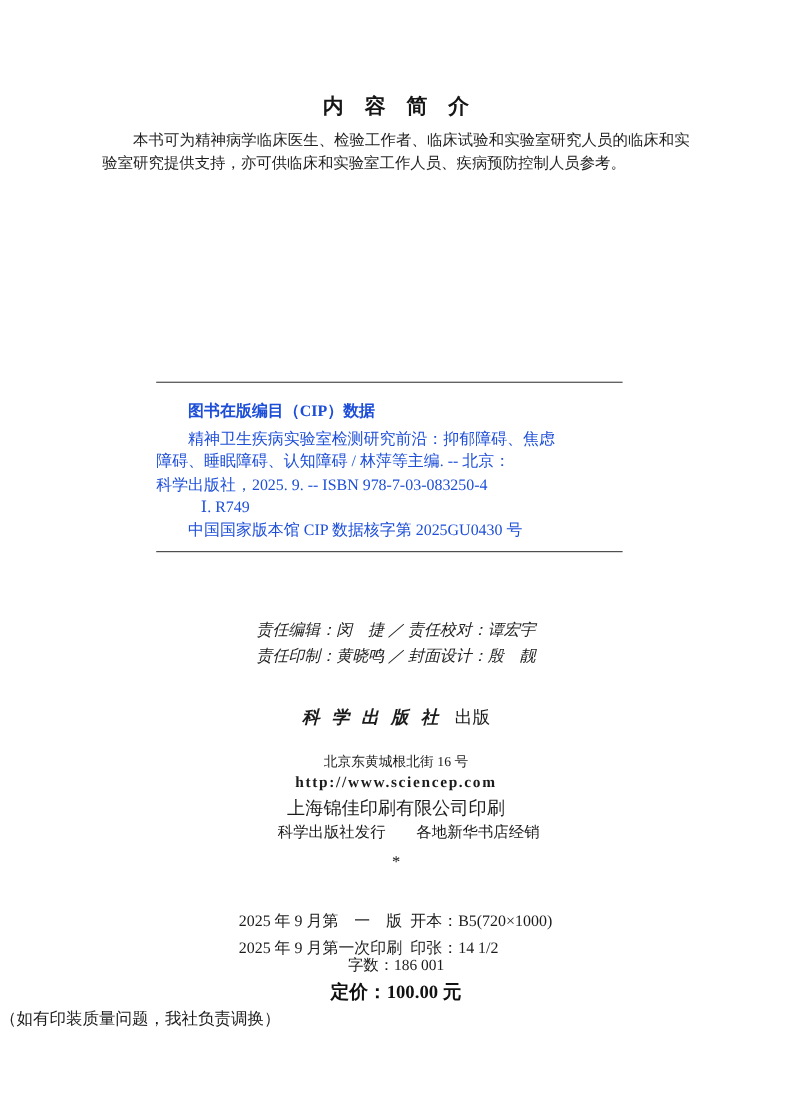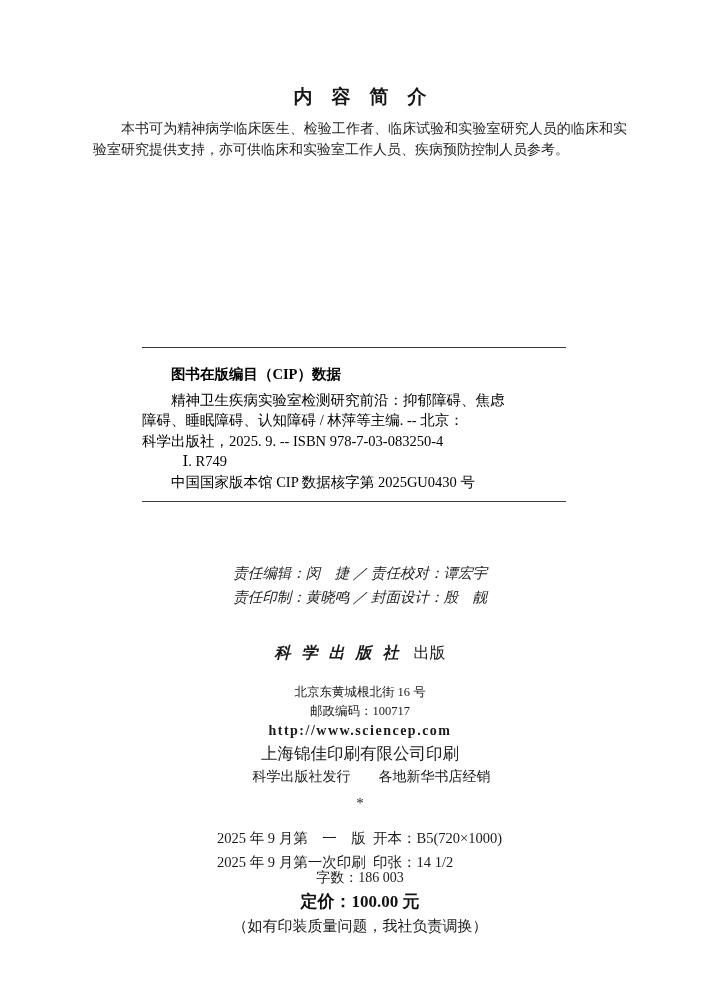--- a/index.html
+++ b/index.html
@@ -21,21 +21,21 @@
   .para {
     font-size:14px; line-height:21px; text-align:justify;
     text-indent:2em; color:#1e1e1e;
   }
 
   .cip-box {
     position:absolute; top:347px; left:142px; width:424px;
     border-top:1px solid #3c3c3c; border-bottom:1px solid #3c3c3c;
     padding:16px 0 9px 0;
   }
-  .cip-line { font-size:14.5px; line-height:20.5px; color:#000000; }
+  .cip-line { font-size:14.5px; line-height:20.5px; color:#1d4ed8; }
   .cip-heading { font-weight:700; text-indent:2em; margin-bottom:5px; }
   .ind2 { text-indent:2em; }
   .ind3 { text-indent:2.8em; }
 
   .credits {
     position:absolute; top:561px; left:0; width:720px;
     text-align:center; font-style:italic;
   }
   .credits p { font-size:14.5px; line-height:24px; color:#222; }
 
@@ -51,21 +51,21 @@
   .distrib { font-size:14px; line-height:19px; margin-top:2px;padding-left:23px; }
   .star { font-size:15px; line-height:16px; margin-top:9px; }
 
   .colophon { position:absolute; top:826px; left:217px; font-size:14.5px; }
   .colophon .row { display:flex; line-height:24px; }
   .colophon .c1 { width:156px; text-align:left; }
   .colophon .c2 { text-align:left; }
 
   .wordcount { position:absolute; top:869px; left:0; width:720px; text-align:center; font-size:14px; }
   .price { position:absolute; top:890px; left:0; width:720px; text-align:center; font-size:17px; font-weight:700; color:#111; }
-  .note  { position:absolute; top:917px; left:0; width:720px; text-align:center; font-size:15px; }
+  .note  { position:absolute; top:917px; left:0; width:720px; text-align:left; font-size:15px; }
 </style>
 </head>
 <body>
 
 <div class="page">
 
   <h1 class="intro-title">内　容　简　介</h1>
 
   <div class="intro-body">
     <p class="para">本书可为精神病学临床医生、检验工作者、临床试验和实验室研究人员的临床和实验室研究提供支持，亦可供临床和实验室工作人员、疾病预防控制人员参考。</p>
@@ -81,35 +81,34 @@
   </div>
 
   <div class="credits">
     <p>责任编辑：闵　捷 ／ 责任校对：谭宏宇</p>
     <p>责任印制：黄晓鸣 ／ 封面设计：殷　靓</p>
   </div>
 
   <div class="pub">
     <p class="logo-line"><span class="logo">科学出版社</span><span class="publish">出版</span></p>
     <p class="addr">北京东黄城根北街 16 号</p>
-    <p class="post">邮政编码：100717</p>
     <p class="url">http://www.sciencep.com</p>
     <p class="printer">上海锦佳印刷有限公司印刷</p>
     <p class="distrib">科学出版社发行　　各地新华书店经销</p>
     <p class="star">*</p>
   </div>
 
   <div class="colophon">
     <div class="row">
       <span class="c1">2025 年 9 月第　一　版</span>
       <span class="c2">开本：B5(720×1000)</span>
     </div>
     <div class="row">
       <span class="c1">2025 年 9 月第一次印刷</span>
       <span class="c2">印张：14 1/2</span>
     </div>
   </div>
 
-  <p class="wordcount">字数：186 003</p>
+  <p class="wordcount">字数：186 001</p>
   <p class="price">定价：100.00 元</p>
   <p class="note">（如有印装质量问题，我社负责调换）</p>
 
 </div>
 
 </body></html>

